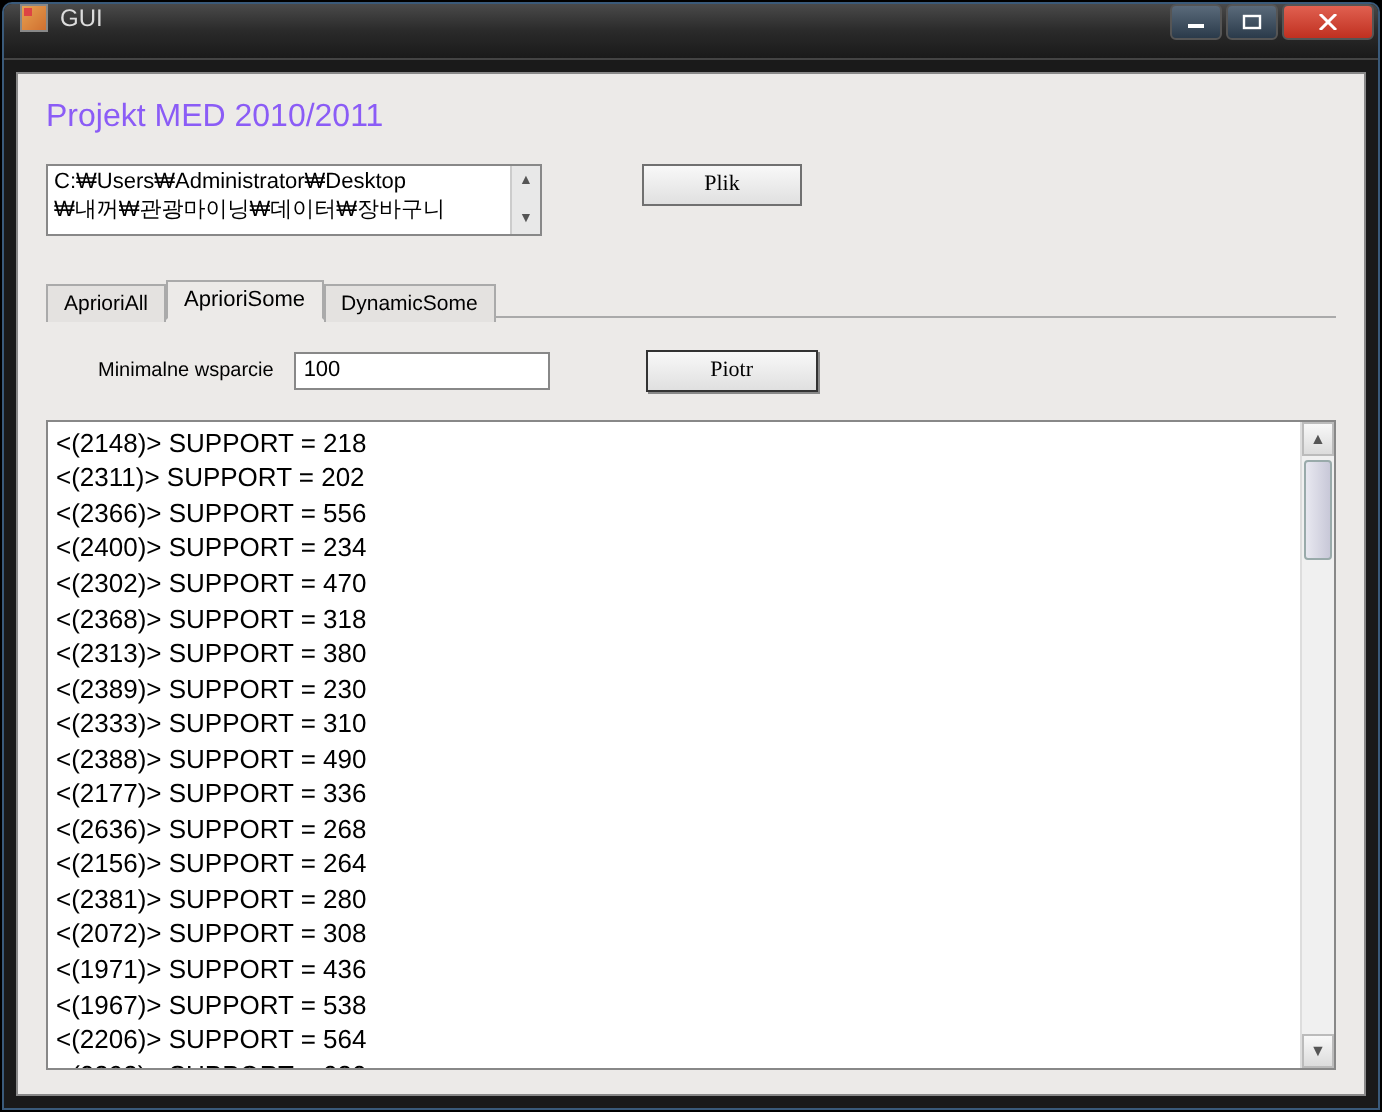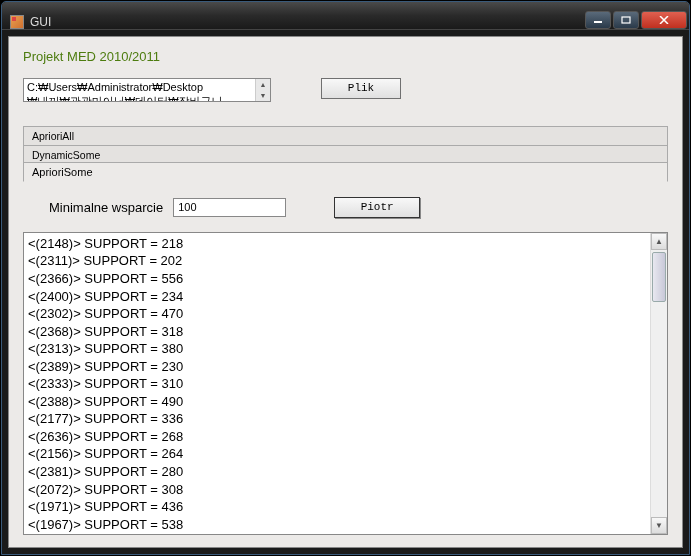--- a/index.html
+++ b/index.html
@@ -27,21 +27,21 @@
     height: 100%;
     background: #1a1a1a;
     display: flex;
     flex-direction: column;
   }
   .titlebar {
     height: 28px;
     background: linear-gradient(to bottom, #4a4a4a 0%, #2a2a2a 50%, #1a1a1a 100%);
     border-bottom: 1px solid #444;
     display: flex;
-    align-items: flex-end;
+    align-items: flex-start;
     padding: 0 2px 0 8px;
     border-radius: 4px 4px 0 0;
   }
   .app-icon {
     width: 14px;
     height: 14px;
     background: linear-gradient(135deg, #e8a050, #d07030);
     border: 1px solid #888;
     margin-right: 6px;
     position: relative;
@@ -86,33 +86,33 @@
     flex: 1;
     background: #eceae8;
     margin: 6px;
     border: 1px solid #888;
     padding: 12px 14px;
     display: flex;
     flex-direction: column;
     overflow: hidden;
   }
   .proj-title {
-    font-size: 13px;
-    color: #4d7c0f;
+    font-size: 16px;
+    color: #8b5cf6;
     line-height: 1.3;
   }
   .row-file {
     display: flex;
     align-items: flex-start;
     gap: 50px;
     margin-top: 12px;
   }
   .filebox {
     width: 248px;
-    height: 24px;
+    height: 36px;
     background: #fff;
     border: 1px solid #888;
     font-size: 11px;
     padding: 1px 3px;
     line-height: 1.3;
     overflow: hidden;
     position: relative;
   }
   .filebox-scroll {
     position: absolute;
@@ -134,30 +134,29 @@
     color: #555;
     cursor: pointer;
   }
   .btn {
     height: 21px;
     background: linear-gradient(to bottom, #f8f8f8, #e0e0e0);
     border: 1px solid #707070;
     font-size: 11px;
     padding: 0 10px;
     cursor: pointer;
-    font-family: Liberation Mono, monospace;
+    font-family: Liberation Serif, serif;
   }
   .btn.plik { width: 80px; }
   .btn.start { width: 86px; border: 1px solid #333; box-shadow: 1px 1px 0 #888; }
   .tabs {
     display: flex;
     margin-top: 22px;
     gap: 0;
     border-bottom: none;
-    flex-direction: column;
   }
   .tab {
     padding: 3px 8px;
     font-size: 11px;
     border: 1px solid #aaa;
     border-bottom: none;
     background: #eceae8;
     cursor: pointer;
     position: relative;
   }
@@ -176,25 +175,25 @@
     border-top: 1px solid #aaa;
     margin-top: -1px;
   }
   .row-params {
     display: flex;
     align-items: center;
     gap: 10px;
     margin-top: 16px;
   }
   .param-label {
-    font-size: 13px;
+    font-size: 10px;
     padding-left: 26px;
   }
   .param-input {
-    width: 113px;
+    width: 128px;
     height: 19px;
     border: 1px solid #888;
     background: #fff;
     font-size: 11px;
     padding: 0 4px;
     font-family: inherit;
   }
   .results {
     margin-top: 14px;
     flex: 1;
@@ -290,22 +289,22 @@
             <div class="fb-arrow">▲</div>
             <div style="flex:1"></div>
             <div class="fb-arrow">▼</div>
           </div>
         </div>
         <button class="btn plik">Plik</button>
       </div>
 
       <div class="tabs">
         <div class="tab">AprioriAll</div>
+        <div class="tab active">AprioriSome</div>
         <div class="tab">DynamicSome</div>
-        <div class="tab active">AprioriSome</div>
       </div>
       <div class="tab-line"></div>
 
       <div class="row-params">
         <span class="param-label">Minimalne wsparcie</span>
         <input class="param-input" value="100" style="">
         <div style="width:28px"></div>
         <button class="btn start">Piotr</button>
       </div>
 

